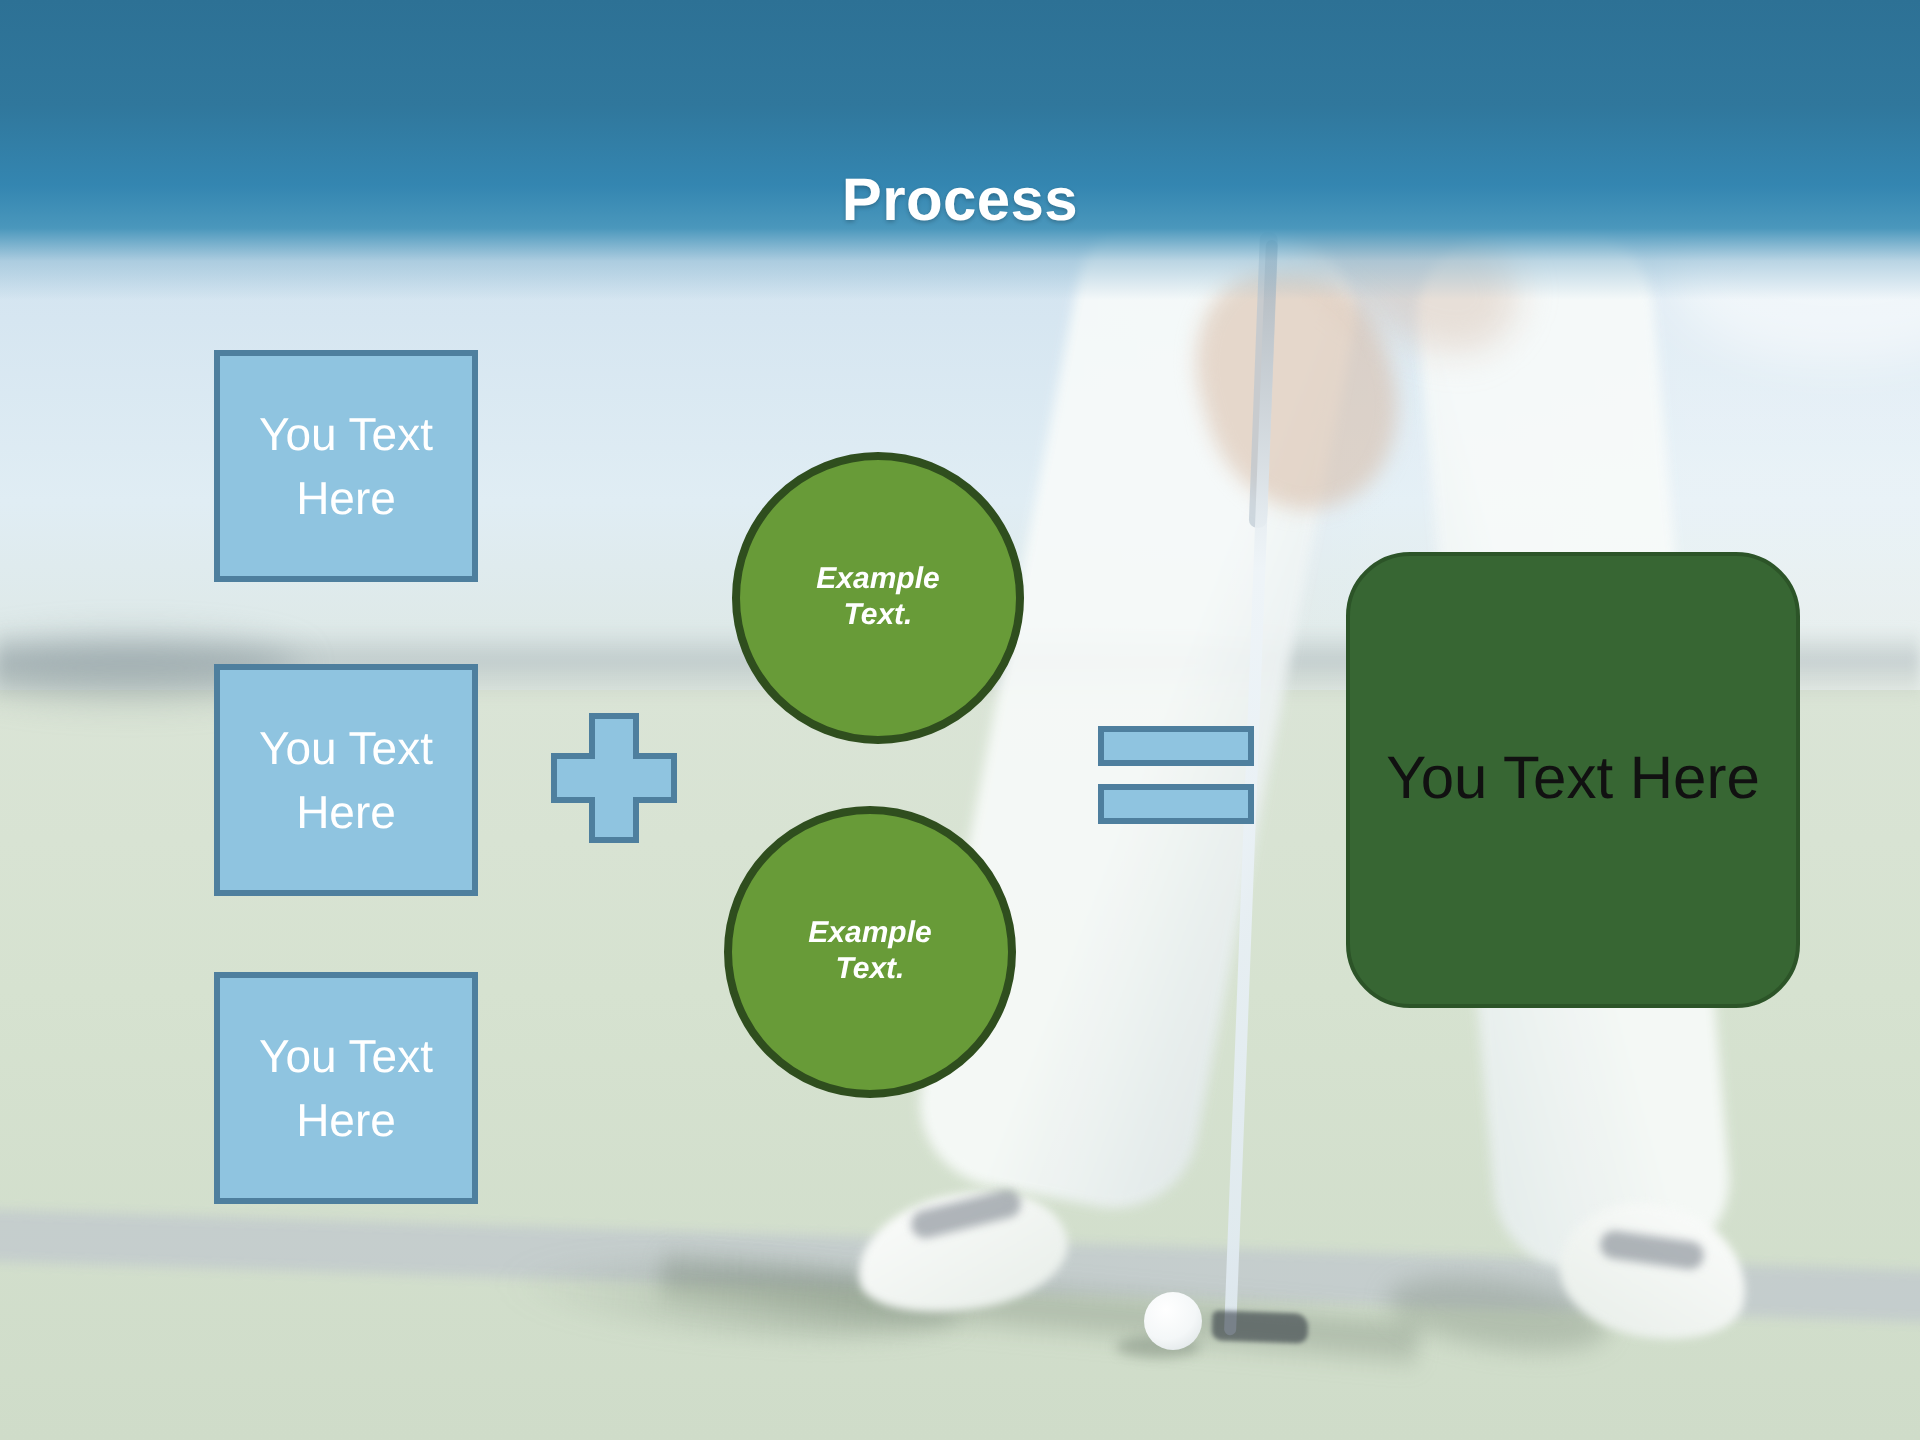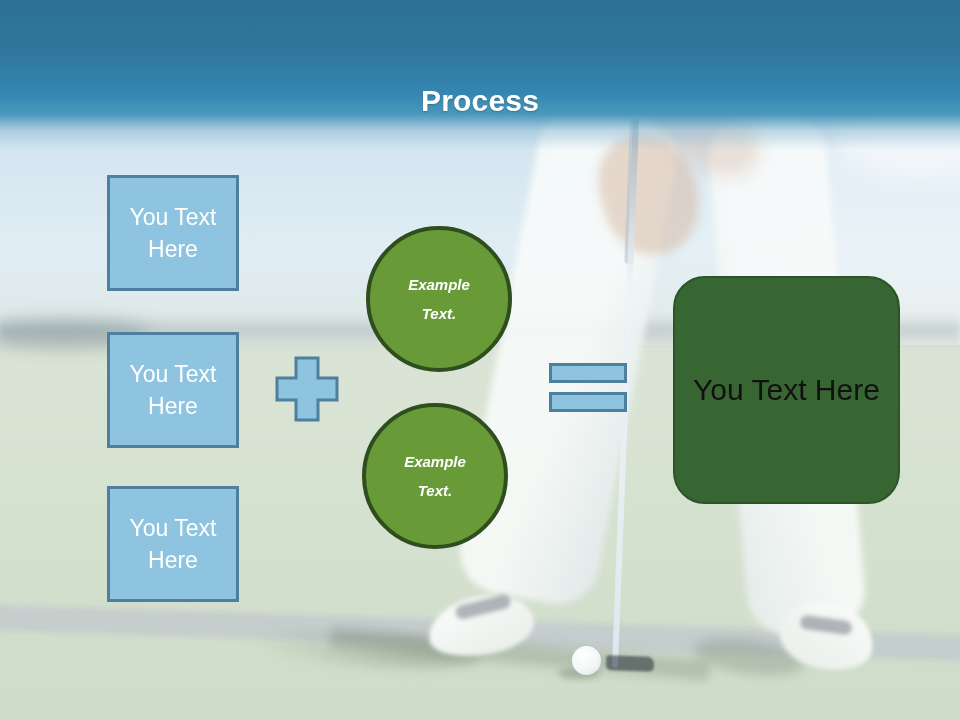--- a/index.html
+++ b/index.html
@@ -117,21 +117,21 @@
   .box-1 { top:175px; } .box-2 { top:332px; } .box-3 { top:486px; }
 
   .plus-svg { left:275px; top:356px; width:64px; height:66px; }
   .plus-shape { fill:var(--box-fill); stroke:var(--box-border); stroke-width:3; }
 
   .circle {
     width:146px; height:146px; border-radius:50%; box-sizing:border-box;
     background:var(--circle-fill); border:4px solid var(--circle-border);
     display:flex; align-items:center; justify-content:center; text-align:center;
     color:var(--circle-text); font-size:15px; font-weight:700; font-style:italic;
-    line-height:29px;
+    line-height:18px;
   }
   .circle .lbl { width:84px; }
   .circle-1 { left:366px; top:226px; }
   .circle-2 { left:362px; top:403px; }
 
   .equals-bar {
     left:549px; width:78px; height:20px; box-sizing:border-box;
     background:var(--box-fill); border:3px solid var(--box-border);
   }
   .equals-top { top:363px; } .equals-bottom { top:392px; }

